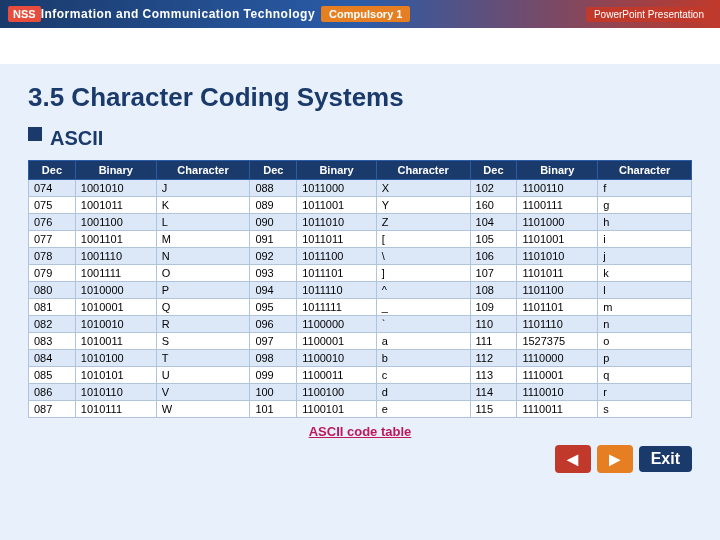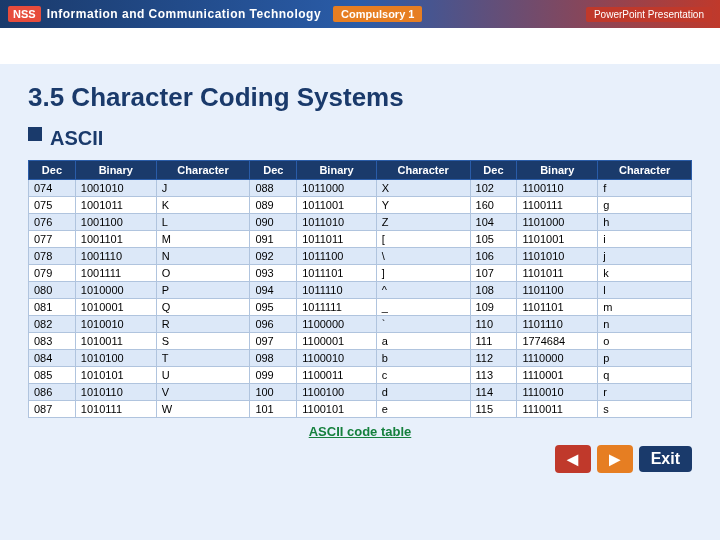--- a/index.html
+++ b/index.html
@@ -17,21 +17,20 @@
       height: 28px;
       display: flex;
       align-items: center;
       justify-content: space-between;
       padding: 0 8px;
       position: relative;
     }
     .header-logo {
       display: flex;
       align-items: center;
-      gap: 6px;
     }
     .nss-badge {
       background: #e74c3c;
       color: white;
       font-weight: bold;
       font-size: 11px;
       padding: 2px 5px;
       border-radius: 2px;
     }
     .header-title-text {
@@ -119,21 +118,21 @@
       background: #dce8f8;
     }
     .ascii-table tr:nth-child(even) td {
       background: #ffffff;
     }
 
     .table-caption {
       text-align: center;
       font-size: 13px;
       font-weight: bold;
-      color: #15803d;
+      color: #be185d;
       margin-top: 6px;
       text-decoration: underline;
     }
 
     
     .nav-bar {
       display: flex;
       align-items: center;
       justify-content: flex-end;
       margin-top: 6px;
@@ -305,21 +304,21 @@
           <td>n</td>
         </tr>
         <tr>
           <td>083</td>
           <td>1010011</td>
           <td>S</td>
           <td>097</td>
           <td>1100001</td>
           <td>a</td>
           <td>111</td>
-          <td>1774684</td>
+          <td>1527375</td>
           <td>o</td>
         </tr>
         <tr>
           <td>084</td>
           <td>1010100</td>
           <td>T</td>
           <td>098</td>
           <td>1100010</td>
           <td>b</td>
           <td>112</td>

